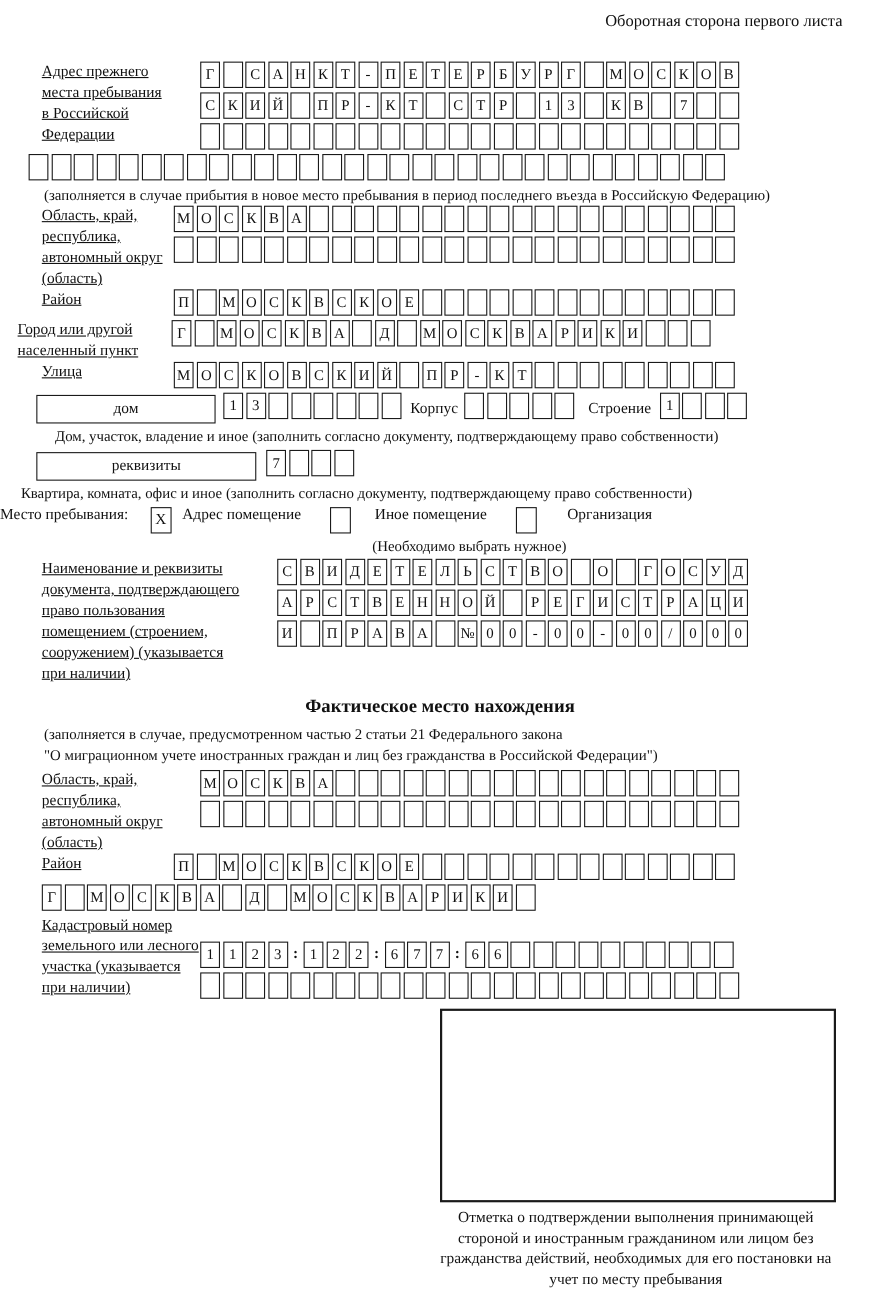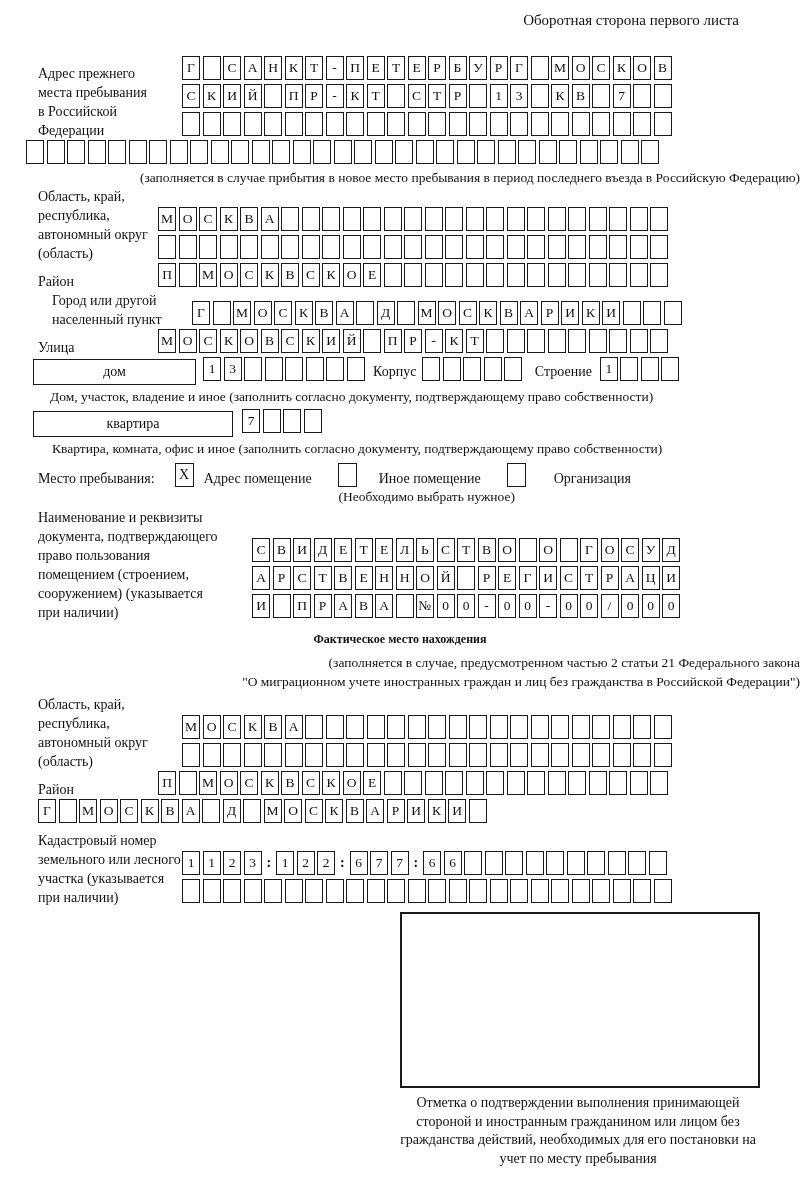--- a/index.html
+++ b/index.html
@@ -3,46 +3,46 @@
 <meta charset="utf-8">
 <style>
   html,body{margin:0;padding:0;background:#fff;}
   body{
     width:800px;height:1180px;
     font-family:"Liberation Serif","DejaVu Serif",serif;
     color:#111;font-size:14px;
     position:relative;overflow:hidden;
   }
   .page{padding-top:12px;}
-  .top-note{text-align:right;padding-right:61px;font-size:15px;height:20px;}
-  .frow{display:flex;align-items:flex-end;}
+  .top-note{text-align:right;padding-right:34px;font-size:15px;height:20px;}
+  .frow{display:flex;align-items:flex-start;text-decoration:underline;}
   .lbl{font-size:14px;line-height:19px;box-sizing:border-box;flex:none;}
   .cells-col{flex:none;}
   .cellrow{height:25px;margin-bottom:3px;white-space:nowrap;}
   .cell{
     display:inline-block;box-sizing:border-box;
     width:18px;height:24px;border:1.5px solid #1a1a1a;margin-right:2.5px;
     text-align:center;font-size:13.5px;line-height:21px;vertical-align:top;
     background:#fff;
   }
   .sep{
     display:inline-block;width:9.5px;margin-right:2.5px;text-align:center;
     font-size:14px;line-height:24px;vertical-align:top;font-weight:bold;
   }
   .note{font-size:13.5px;line-height:19px;}
-  .center{text-align:right;padding-left:40px;}
+  .center{text-align:left;padding-left:40px;}
   .sect-title{font-weight:bold;font-size:15px;text-align:center;margin:1px 0 3px 0;}
-  .sub-title{font-weight:bold;font-size:12px;text-align:center;margin:10px 0 6px 0;}
+  .sub-title{font-weight:bold;font-size:17px;text-align:center;margin:10px 0 6px 0;}
   .widebox{
     box-sizing:border-box;height:26px;border:1.5px solid #1a1a1a;
     text-align:center;line-height:23px;font-size:14px;flex:none;
   }
   .house-row{display:flex;align-items:flex-end;margin-left:33px;margin-bottom:2px;}
   .inline-lbl{font-size:14px;line-height:26px;flex:none;}
-  .stay-row{display:flex;align-items:flex-end;margin-left:38px;height:26px;}
+  .stay-row{display:flex;align-items:flex-start;height:26px;}
   .checkbox{
     display:inline-block;box-sizing:border-box;width:19px;height:24px;
     border:1.5px solid #1a1a1a;text-align:center;line-height:21px;font-size:14px;flex:none;
   }
   .stamp-box{
     box-sizing:border-box;margin-left:400px;margin-top:5px;
     width:360px;height:176px;border:2px solid #1a1a1a;
   }
   .stamp-caption{
     margin-left:388px;width:380px;margin-top:6px;
@@ -74,45 +74,45 @@
       <div class="cellrow"><span class="cell">М</span><span class="cell">О</span><span class="cell">С</span><span class="cell">К</span><span class="cell">В</span><span class="cell">А</span><span class="cell"></span><span class="cell"></span><span class="cell"></span><span class="cell"></span><span class="cell"></span><span class="cell"></span><span class="cell"></span><span class="cell"></span><span class="cell"></span><span class="cell"></span><span class="cell"></span><span class="cell"></span><span class="cell"></span><span class="cell"></span><span class="cell"></span><span class="cell"></span><span class="cell"></span><span class="cell"></span><span class="cell"></span></div>
       <div class="cellrow"><span class="cell"></span><span class="cell"></span><span class="cell"></span><span class="cell"></span><span class="cell"></span><span class="cell"></span><span class="cell"></span><span class="cell"></span><span class="cell"></span><span class="cell"></span><span class="cell"></span><span class="cell"></span><span class="cell"></span><span class="cell"></span><span class="cell"></span><span class="cell"></span><span class="cell"></span><span class="cell"></span><span class="cell"></span><span class="cell"></span><span class="cell"></span><span class="cell"></span><span class="cell"></span><span class="cell"></span><span class="cell"></span></div>
     </div>
   </div>
 
   <div class="frow" style="margin-left:38px">
     <div class="lbl" style="width:120px">Район</div>
     <div class="cellrow"><span class="cell">П</span><span class="cell"></span><span class="cell">М</span><span class="cell">О</span><span class="cell">С</span><span class="cell">К</span><span class="cell">В</span><span class="cell">С</span><span class="cell">К</span><span class="cell">О</span><span class="cell">Е</span><span class="cell"></span><span class="cell"></span><span class="cell"></span><span class="cell"></span><span class="cell"></span><span class="cell"></span><span class="cell"></span><span class="cell"></span><span class="cell"></span><span class="cell"></span><span class="cell"></span><span class="cell"></span><span class="cell"></span><span class="cell"></span></div>
   </div>
 
-  <div class="frow" style="margin-left:52px">
+  <div class="frow" style="margin-left:16px">
     <div class="lbl" style="width:140px;padding-right:6px">Город или другой населенный пункт</div>
     <div class="cellrow"><span class="cell">Г</span><span class="cell"></span><span class="cell">М</span><span class="cell">О</span><span class="cell">С</span><span class="cell">К</span><span class="cell">В</span><span class="cell">А</span><span class="cell"></span><span class="cell">Д</span><span class="cell"></span><span class="cell">М</span><span class="cell">О</span><span class="cell">С</span><span class="cell">К</span><span class="cell">В</span><span class="cell">А</span><span class="cell">Р</span><span class="cell">И</span><span class="cell">К</span><span class="cell">И</span><span class="cell"></span><span class="cell"></span><span class="cell"></span></div>
   </div>
 
   <div class="frow" style="margin-left:38px">
     <div class="lbl" style="width:120px">Улица</div>
     <div class="cellrow"><span class="cell">М</span><span class="cell">О</span><span class="cell">С</span><span class="cell">К</span><span class="cell">О</span><span class="cell">В</span><span class="cell">С</span><span class="cell">К</span><span class="cell">И</span><span class="cell">Й</span><span class="cell"></span><span class="cell">П</span><span class="cell">Р</span><span class="cell">-</span><span class="cell">К</span><span class="cell">Т</span><span class="cell"></span><span class="cell"></span><span class="cell"></span><span class="cell"></span><span class="cell"></span><span class="cell"></span><span class="cell"></span><span class="cell"></span><span class="cell"></span></div>
   </div>
 
   <div class="house-row">
     <div class="widebox" style="width:163px;margin-right:7px">дом</div>
     <div class="cellrow"><span class="cell">1</span><span class="cell">3</span><span class="cell"></span><span class="cell"></span><span class="cell"></span><span class="cell"></span><span class="cell"></span><span class="cell"></span></div>
     <div class="inline-lbl" style="margin-left:6px;margin-right:6px">Корпус</div>
     <div class="cellrow"><span class="cell"></span><span class="cell"></span><span class="cell"></span><span class="cell"></span><span class="cell"></span></div>
     <div class="inline-lbl" style="margin-left:10px;margin-right:8px">Строение</div>
     <div class="cellrow"><span class="cell">1</span><span class="cell"></span><span class="cell"></span><span class="cell"></span></div>
   </div>
   <div class="note" style="margin-left:50px">Дом, участок, владение и иное (заполнить согласно документу, подтверждающему право собственности)</div>
 
   <div class="house-row" style="margin-top:3px">
-    <div class="widebox" style="width:200px;margin-right:9px">квартира</div>
+    <div class="widebox" style="width:200px;margin-right:9px">реквизиты</div>
     <div class="cellrow"><span class="cell">7</span><span class="cell"></span><span class="cell"></span><span class="cell"></span></div>
   </div>
-  <div class="note" style="margin-left:52px">Квартира, комната, офис и иное (заполнить согласно документу, подтверждающему право собственности)</div>
+  <div class="note" style="margin-left:19px">Квартира, комната, офис и иное (заполнить согласно документу, подтверждающему право собственности)</div>
 
   <div class="stay-row" style="margin-top:3px">
     <span>Место пребывания:</span>
     <span class="checkbox" style="margin-left:20px">X</span>
     <span style="margin-left:10px">Адрес помещение</span>
     <span class="checkbox" style="margin-left:26px"></span>
     <span style="margin-left:22px">Иное помещение</span>
     <span class="checkbox" style="margin-left:26px"></span>
     <span style="margin-left:28px">Организация</span>
   </div>

